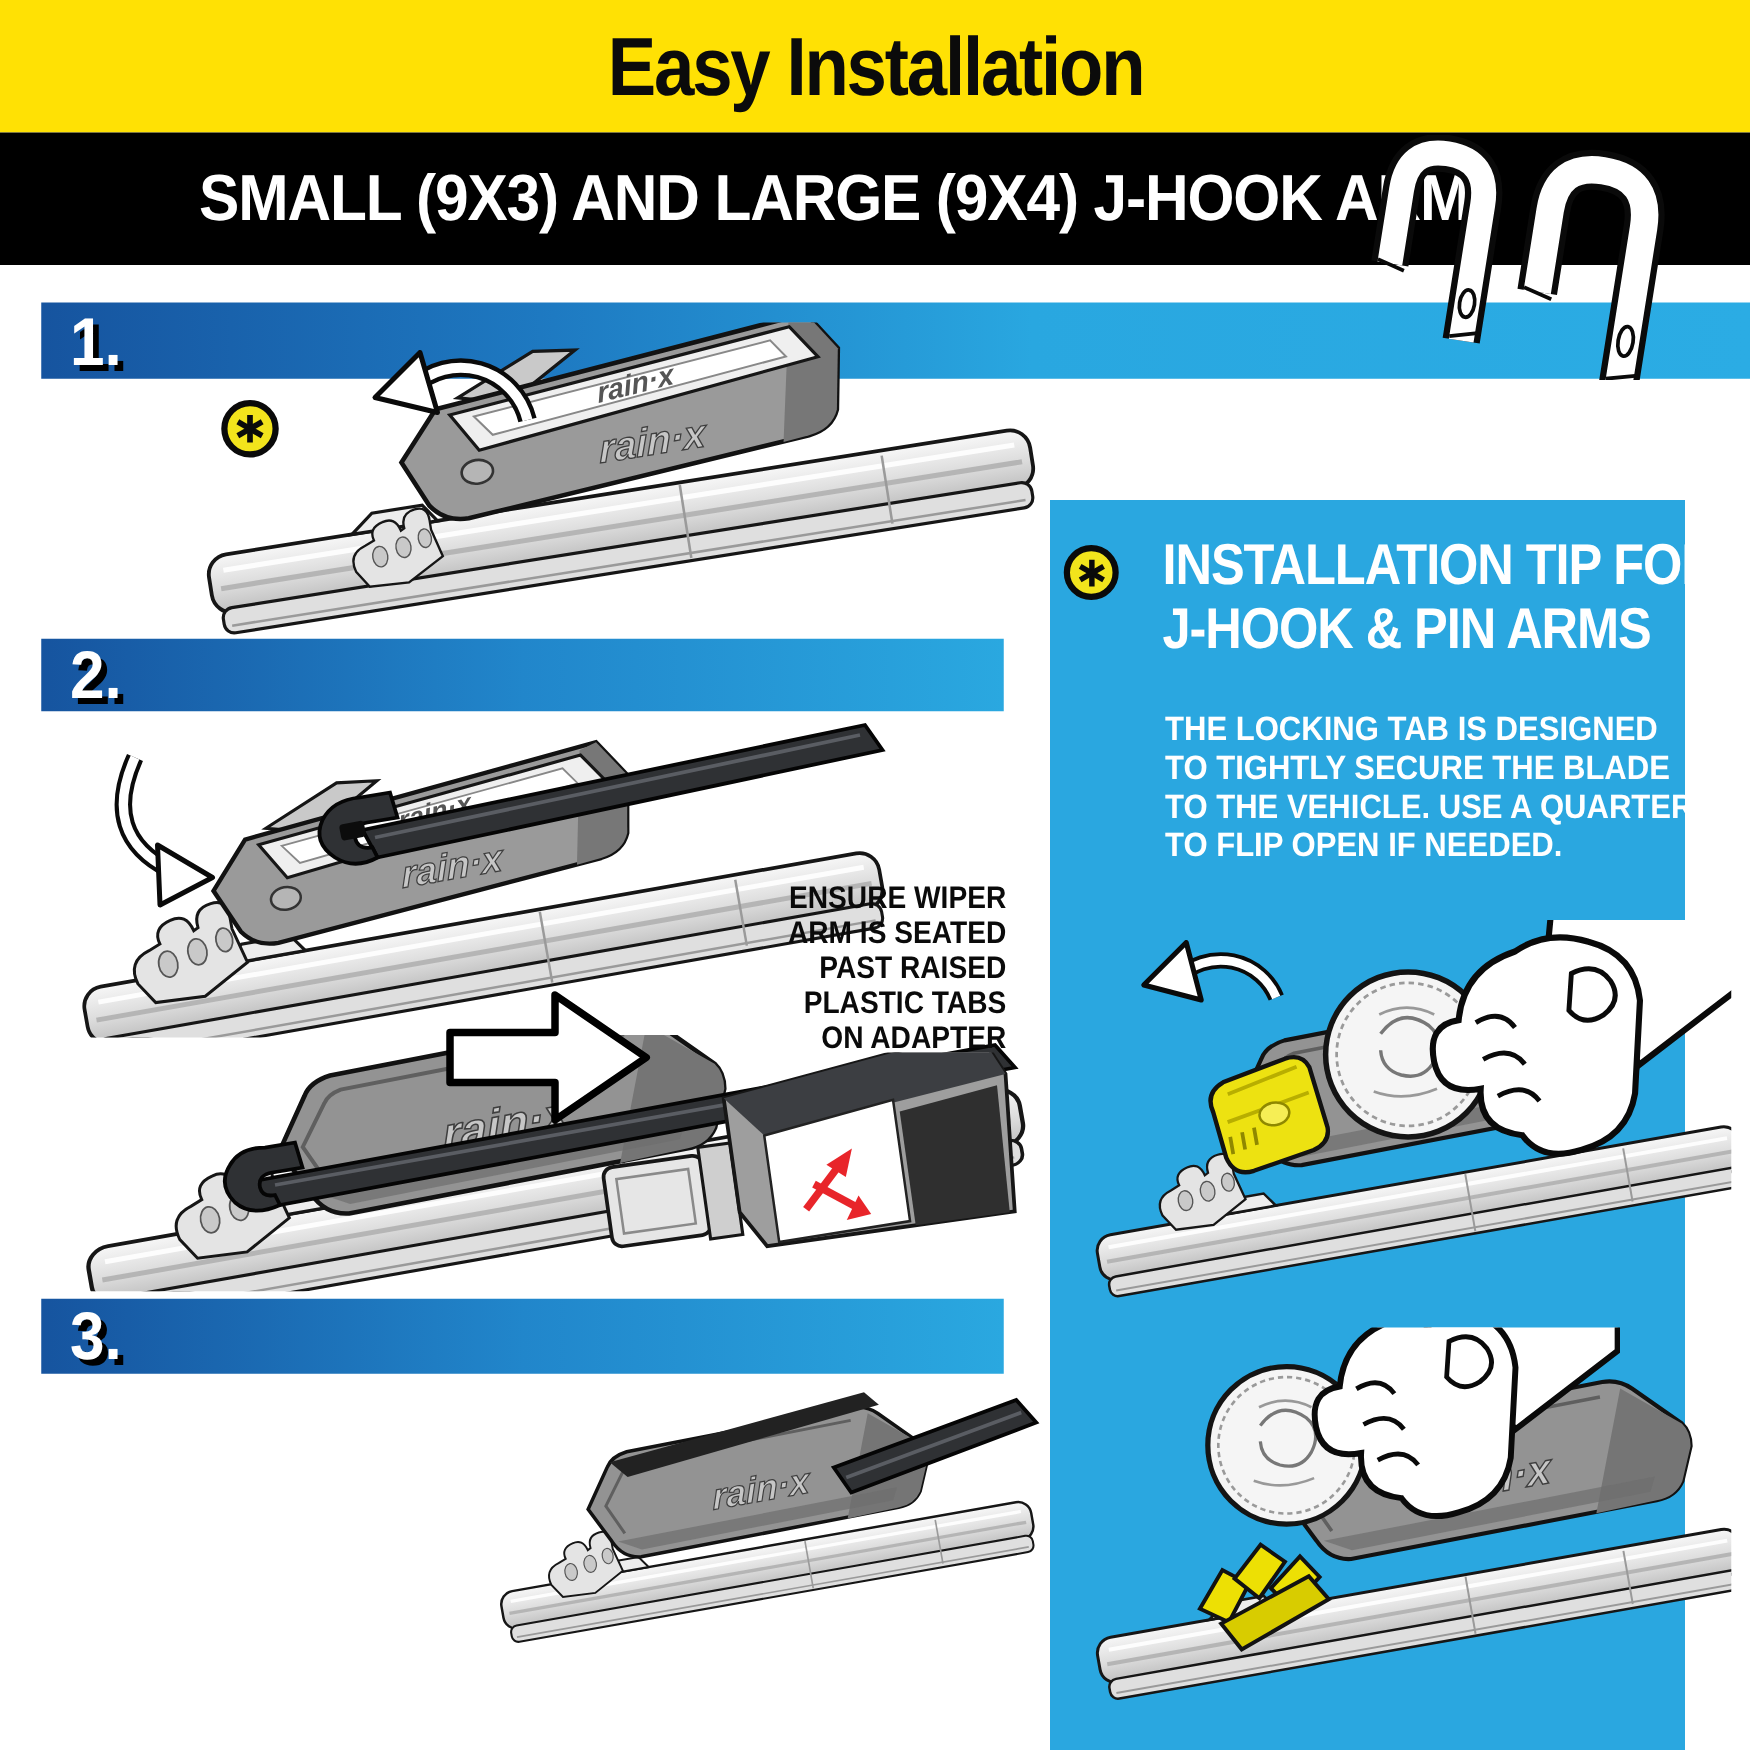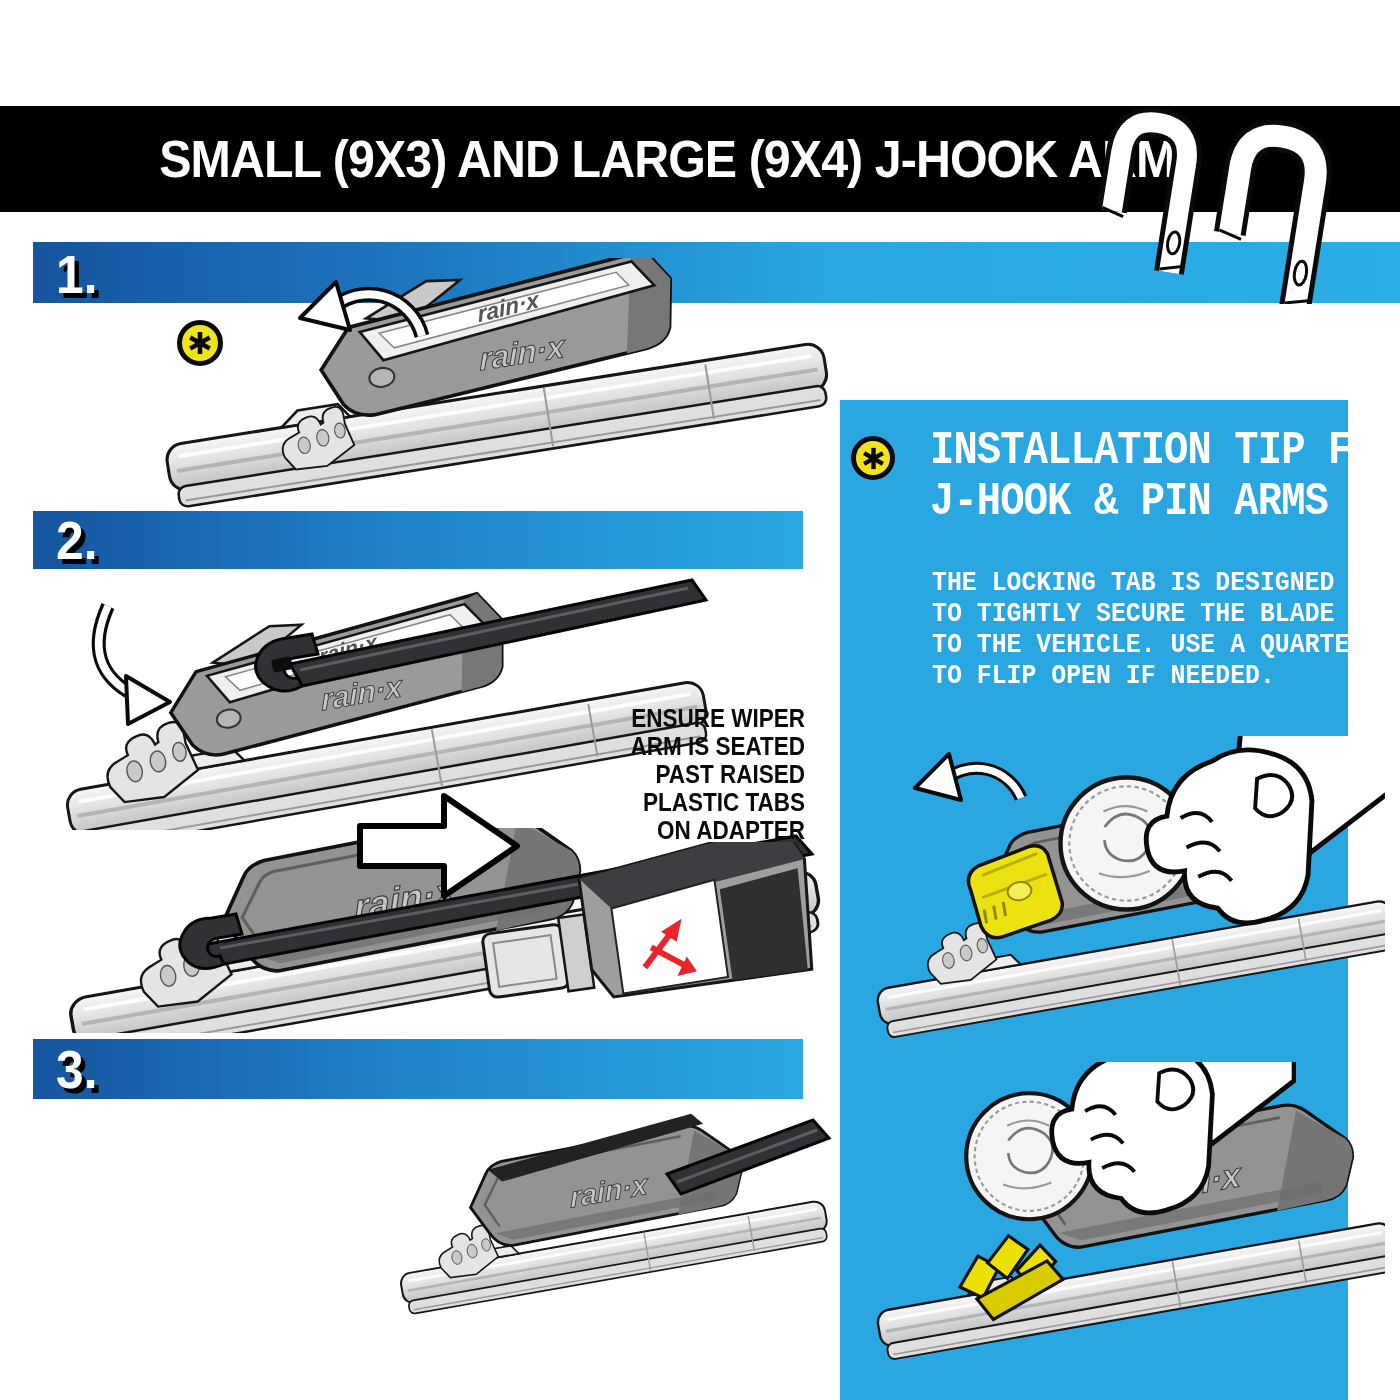--- a/index.html
+++ b/index.html
@@ -57,21 +57,21 @@
   
   .click-inset{position:absolute;left:62px;top:1086px;width:322px;height:308px;
     border:9px solid #000;border-radius:50%;background:#fff;overflow:hidden;
     box-sizing:border-box;z-index:6;}
   .click-label{position:absolute;left:86px;top:20px;font-size:23px;font-weight:bold;
     color:#0a0a0a;transform:scaleX(.92);transform-origin:left top;z-index:2;white-space:nowrap;}
   .inset-svg{position:absolute;left:0;top:0;}
 
   
   .tip-panel{position:absolute;left:840px;top:400px;width:508px;height:1000px;
-    background:#2AA7E0;z-index:4;font-family:Liberation Mono, monospace;}
+    background:#2AA7E0;z-index:4;}
   .tip-heading{position:absolute;left:90px;top:26px;color:#fff;font-weight:bold;
     font-size:46px;line-height:51px;letter-spacing:-1px;transform:scaleX(.88);
     transform-origin:left top;white-space:nowrap;}
   .tip-body{position:absolute;left:92px;top:168px;color:#fff;font-weight:bold;
     font-size:27px;line-height:31px;transform:scaleX(.92);transform-origin:left top;white-space:nowrap;}
 </style>
 </head>
 <body>
 
 <div class="canvas">
@@ -137,20 +137,23 @@
       </symbol>
       <symbol id="tabO" viewBox="0 0 120 90">
         <path d="M6,48 L28,22 L46,36 L26,62 Z" fill="#EDE004" stroke="#121212" stroke-width="3"></path>
         <path d="M36,30 L60,8 L76,24 L52,48 Z" fill="#EDE004" stroke="#121212" stroke-width="3"></path>
         <path d="M62,42 L88,22 L100,40 L74,60 Z" fill="#EDE004" stroke="#121212" stroke-width="3"></path>
         <path d="M20,62 L92,38 L104,58 L32,84 Z" fill="#D8CC00" stroke="#121212" stroke-width="3"></path>
       </symbol>
     </defs>
   </svg>
 
+  <header class="banner-yellow">
+    <span class="t">Easy Installation</span>
+  </header>
   <div class="banner-black">
     <span class="t">SMALL (9X3) AND LARGE (9X4) J-HOOK ARM</span>
   </div>
 
   <svg class="jhooks" viewBox="0 0 280 196">
     <g transform="rotate(9 140 98)">
       <path d="M32,120 L32,60 Q32,26 64,26 Q98,26 98,62 L98,172" fill="none" stroke="#0a0a0a" stroke-width="30"></path>
       <path d="M32,120 L32,60 Q32,26 64,26 Q98,26 98,62 L98,172" fill="none" stroke="#ffffff" stroke-width="20"></path>
       <ellipse cx="98" cy="142" rx="6" ry="11" fill="#fff" stroke="#0a0a0a" stroke-width="3"></ellipse>
       <path d="M22,118 L44,124 M88,170 L110,164" stroke="#0a0a0a" stroke-width="3"></path>

